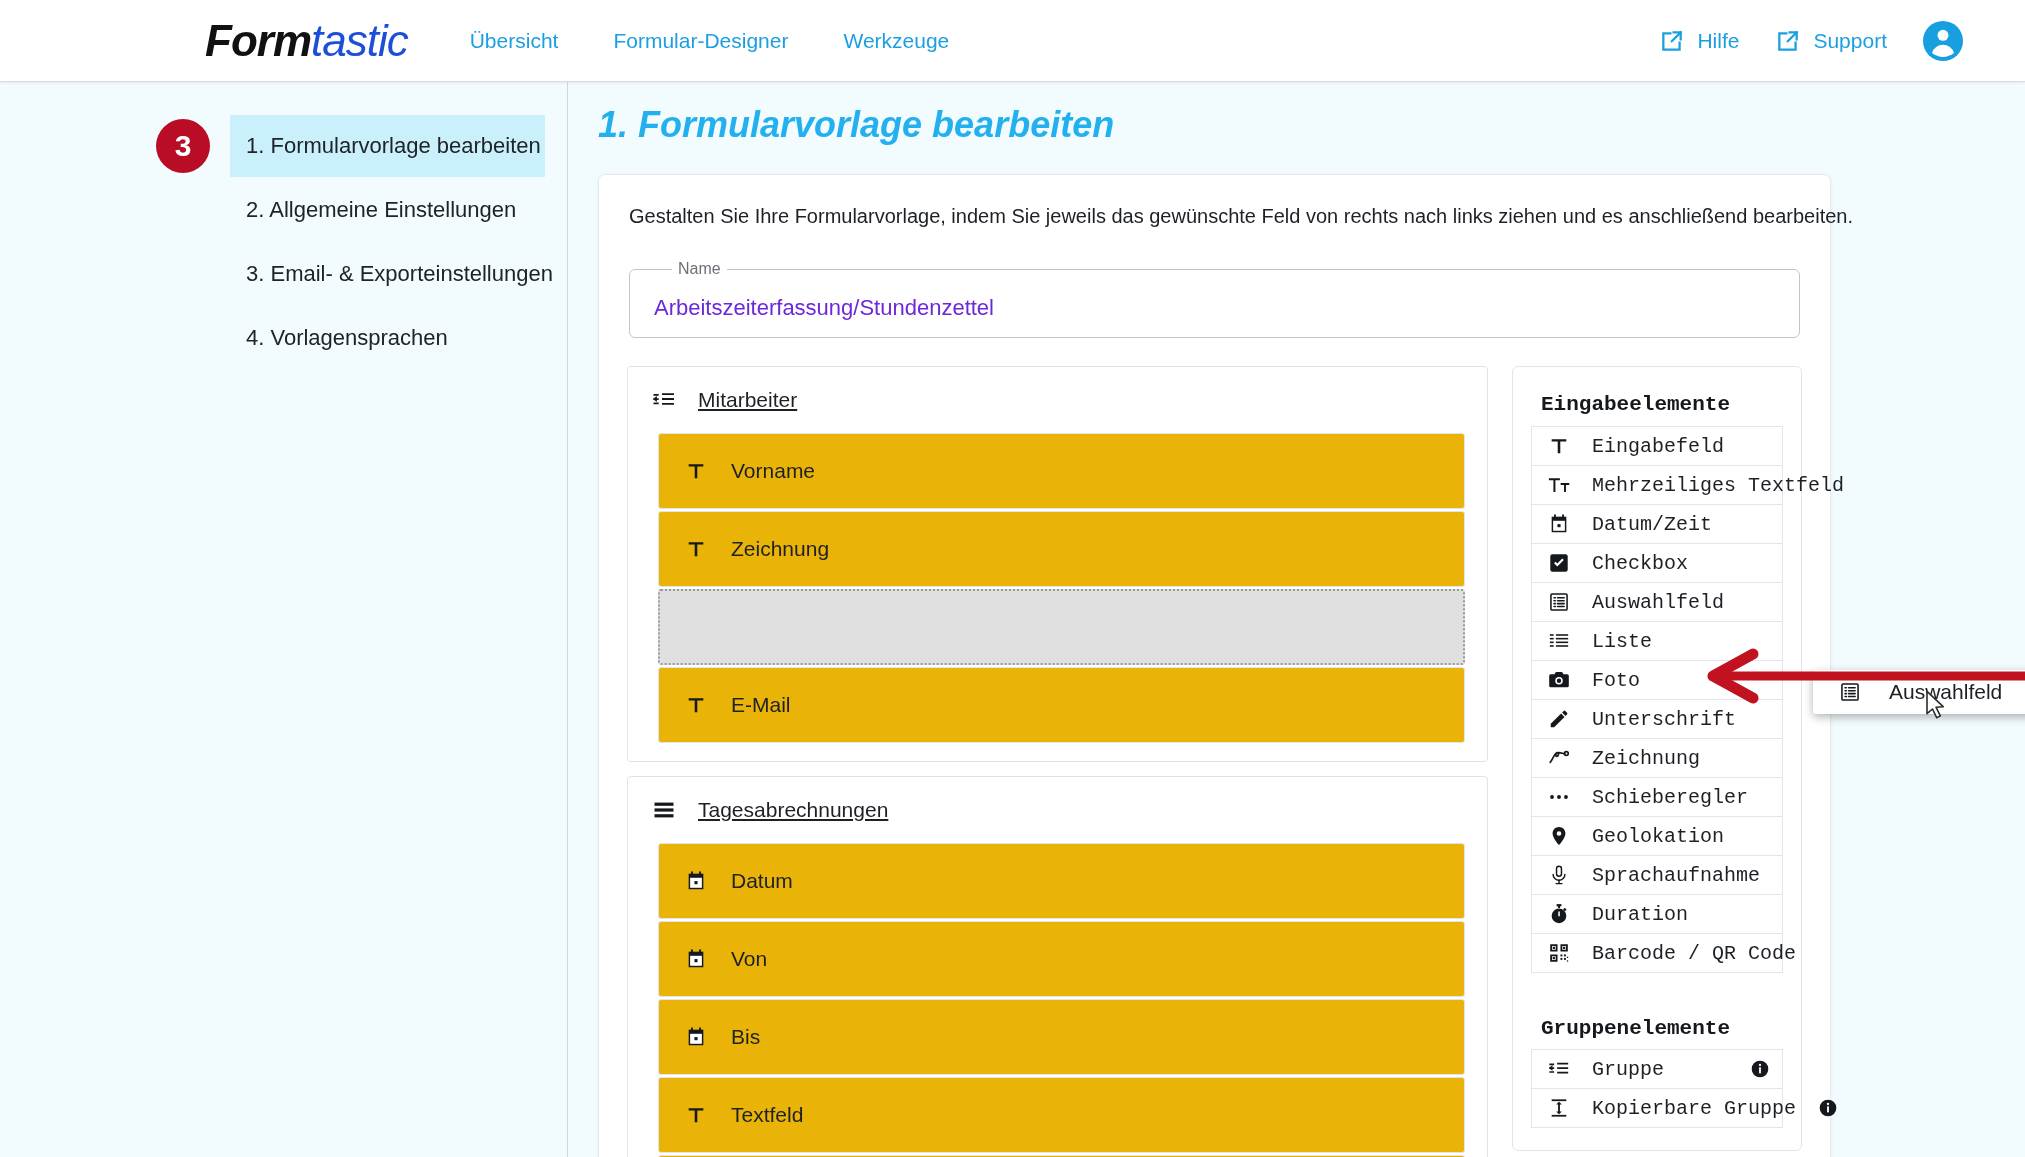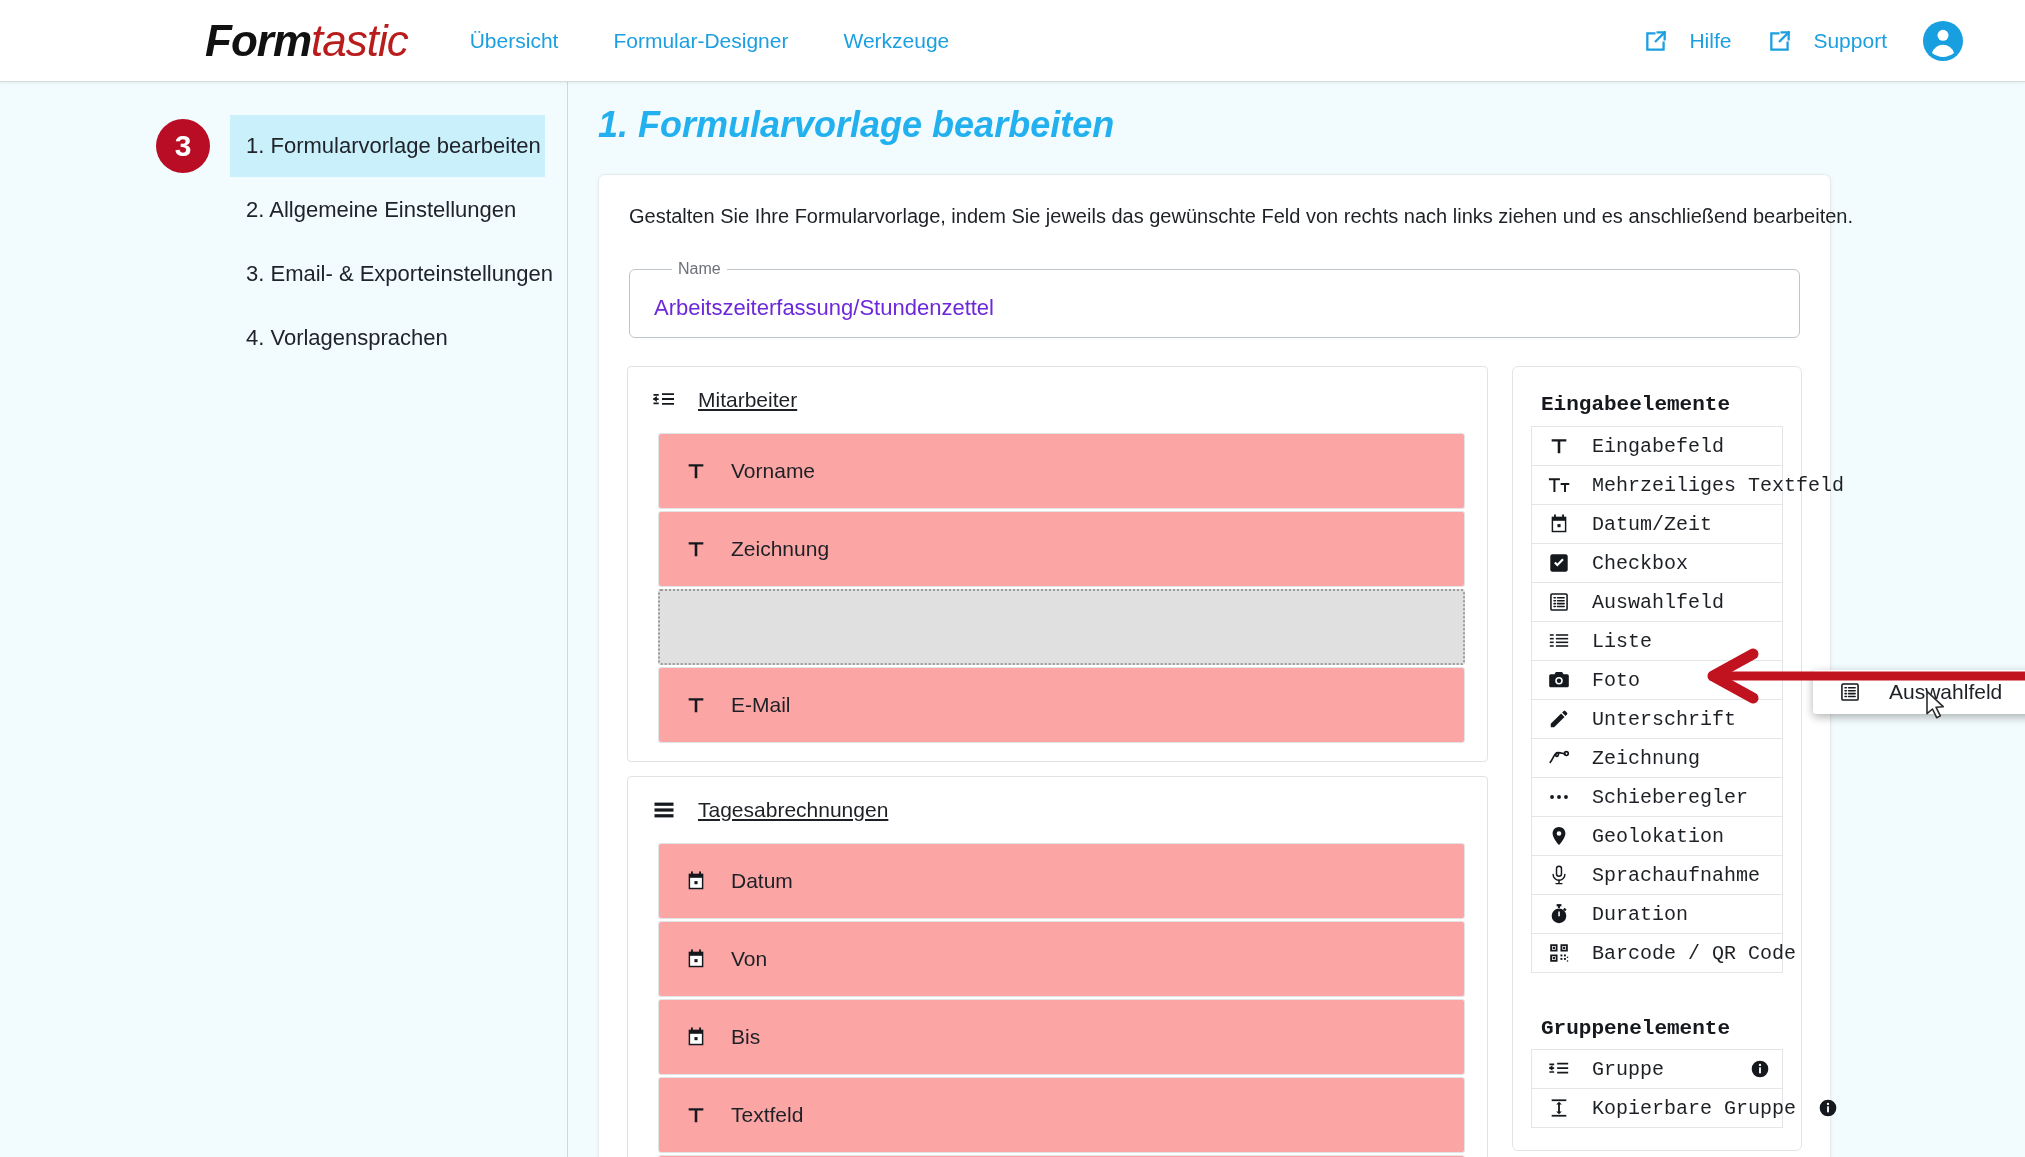--- a/index.html
+++ b/index.html
@@ -26,21 +26,21 @@
   .logo {
     margin-left: 205px;
     font-size: 44px;
     font-weight: 800;
     letter-spacing: -1px;
     font-style: italic;
     white-space: nowrap;
     line-height: 1;
   }
   .logo .logo-form { color: #111111; }
-  .logo .logo-tastic { color: #b91c1c; font-weight: 400; }
+  .logo .logo-tastic { color: #1d4ed8; font-weight: 400; }
 
   .nav {
     display: flex;
     align-items: center;
     gap: 55px;
     margin-left: 62px;
   }
   .nav a {
     color: #1b9fe0;
     font-size: 21px;
@@ -53,21 +53,21 @@
     right: 62px;
     top: 0;
     height: 82px;
     display: flex;
     align-items: center;
     gap: 36px;
   }
   .tb-link {
     display: flex;
     align-items: center;
-    gap: 20px;
+    gap: 12px;
     color: #1b9fe0;
     font-size: 21px;
     text-decoration: none;
     white-space: nowrap;
   }
   .ext-icon { width: 26px; height: 26px; display:block; }
   .avatar-icon { width: 40px; height: 40px; display:block; }
 
   
   .shell {
@@ -209,21 +209,21 @@
     margin: 0 22px 2px 30px;
     border: 1px solid #e2e5e8;
     border-radius: 3px;
     height: 76px;
     display: flex;
     align-items: center;
     gap: 24px;
     padding-left: 26px;
     font-size: 21px;
     color: #1d2126;
-    background: #fca5a5;
+    background: #eab308;
   }
   .field-row .ficon { width: 22px; height: 22px; display:block; flex: 0 0 22px; }
   .field-row.dropzone {
     background: #e0e0e0;
     border: 2px dotted #9a9a9a;
     height: 76px;
   }
   .field-row.partial { height: 76px; }
 
   

